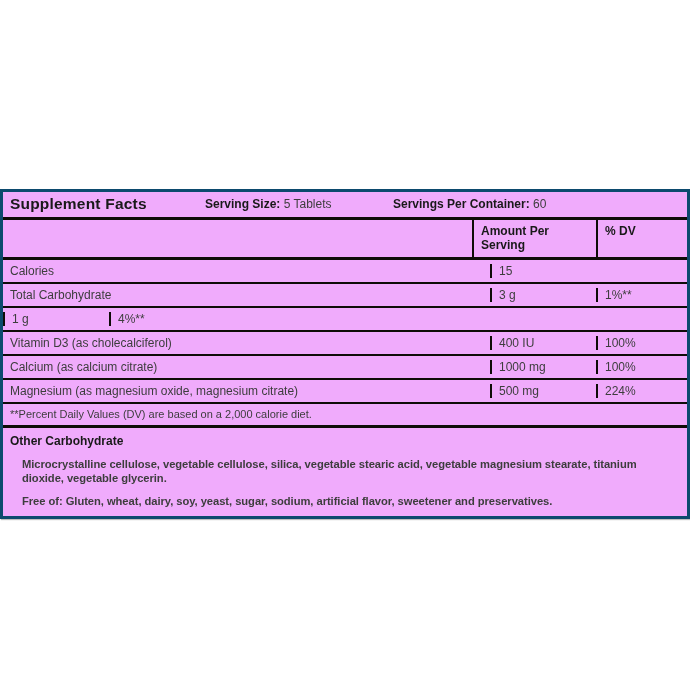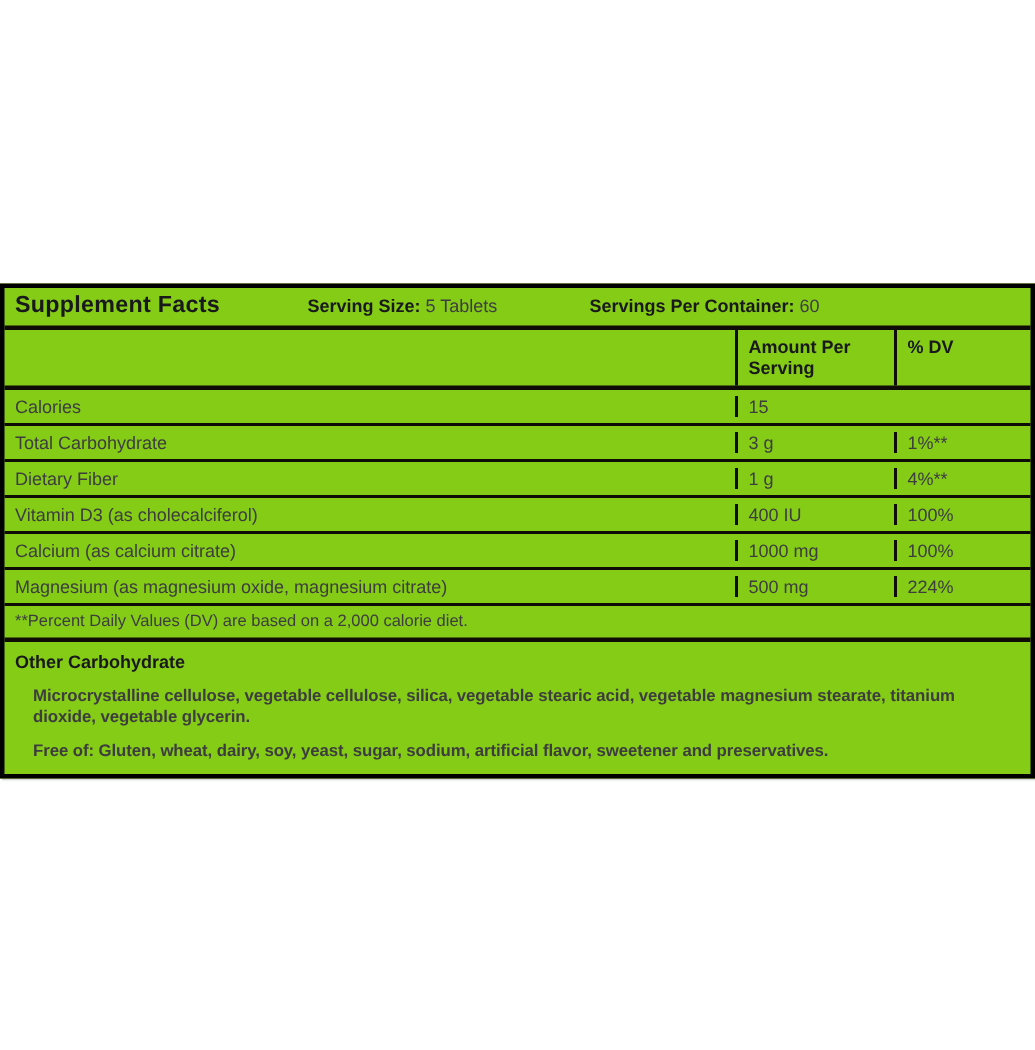--- a/index.html
+++ b/index.html
@@ -5,22 +5,22 @@
   html, body { margin:0; padding:0; }
   body {
     width:690px; height:700px; background:#ffffff;
     font-family:"Liberation Sans", sans-serif;
   }
   .page { position:relative; width:690px; height:700px; background:#ffffff; overflow:hidden; }
 
   .sf-table {
     position:absolute; top:189px; left:0; width:690px;
     box-sizing:border-box;
-    border:3px solid #000000;
-    background:#84cc16;
+    border:3px solid #0c4a6e;
+    background:#f0abfc;
     color:#3d3d3d;
     box-shadow:1px 1px 1px rgba(0,0,0,0.25);
   }
 
   
   .title-row { position:relative; height:25px; }
   .sf-title {
     position:absolute; left:7px; top:3px;
     font-size:15.5px; font-weight:bold; color:#191919; letter-spacing:0.2px;
   }
@@ -32,21 +32,21 @@
   .flex-row { display:flex; }
   .c-name   { flex:1; padding:0 7px; overflow:hidden; white-space:nowrap; }
   .c-amount { width:106px; box-sizing:border-box; border-left:2px solid #0f0c08; padding:0 7px; }
   .c-dv     { width:91px; box-sizing:border-box; border-left:2px solid #0f0c08; padding:0 7px; }
 
   .header-row { border-top:3px solid #0f0c08; }
   .header-row .c-amount, .header-row .c-dv {
     padding-top:4px; padding-bottom:5px;
     font-weight:bold; color:#191919; font-size:12px; line-height:14px;
   }
-  .header-row .c-amount { width:106px; }
+  .header-row .c-amount { width:124px; }
   .header-row .c-name { min-height:27px; }
 
   .data-row { align-items:center; height:22px; border-top:2px solid #0f0c08; font-size:12px; }
   .data-row.first { border-top:3px solid #0f0c08; }
 
   .footnote-row {
     border-top:2px solid #0f0c08;
     padding:4px 7px 5px; font-size:11px;
   }
 
@@ -86,21 +86,20 @@
       <div class="c-name">Calories</div>
       <div class="c-amount">15</div>
       <div class="c-dv"></div>
     </div>
     <div class="flex-row data-row">
       <div class="c-name">Total Carbohydrate</div>
       <div class="c-amount">3 g</div>
       <div class="c-dv">1%**</div>
     </div>
     <div class="flex-row data-row">
-      <div class="c-name">Dietary Fiber</div>
       <div class="c-amount">1 g</div>
       <div class="c-dv">4%**</div>
     </div>
     <div class="flex-row data-row">
       <div class="c-name">Vitamin D3 (as cholecalciferol)</div>
       <div class="c-amount">400 IU</div>
       <div class="c-dv">100%</div>
     </div>
     <div class="flex-row data-row">
       <div class="c-name">Calcium (as calcium citrate)</div>

